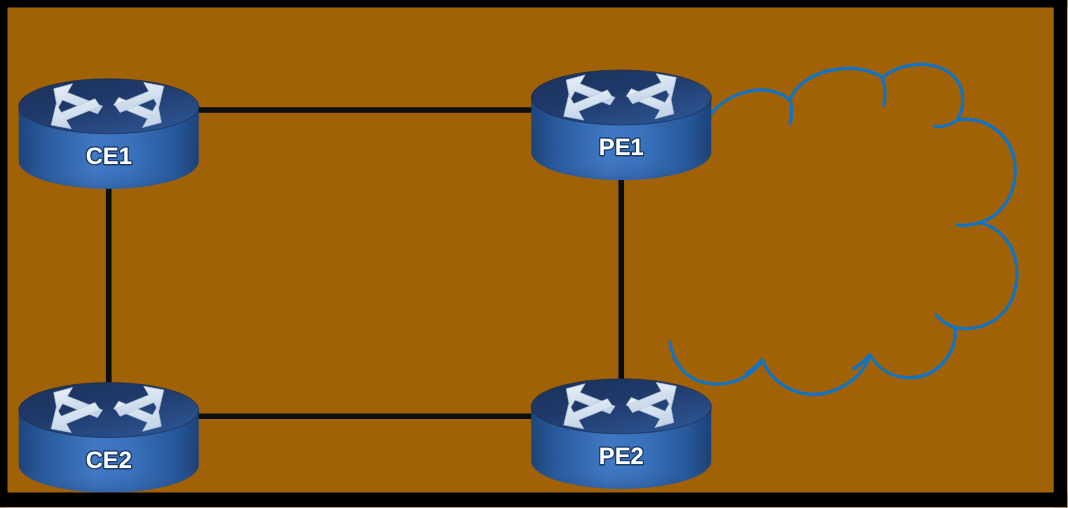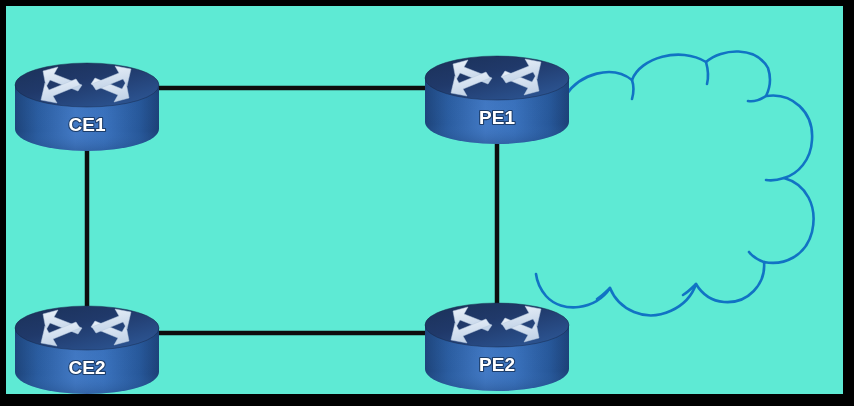--- a/index.html
+++ b/index.html
@@ -7,21 +7,21 @@
     padding: 0;
     background: #ffffff;
   }
   body {
     font-family: "Liberation Sans", sans-serif;
   }
   #canvas {
     position: relative;
     width: 854px;
     height: 406px;
-    background: #5eead4;
+    background: #a16207;
     overflow: hidden;
   }
   #diagram-svg {
     position: absolute;
     left: 0;
     top: 0;
     width: 854px;
     height: 406px;
     display: block;
   }

